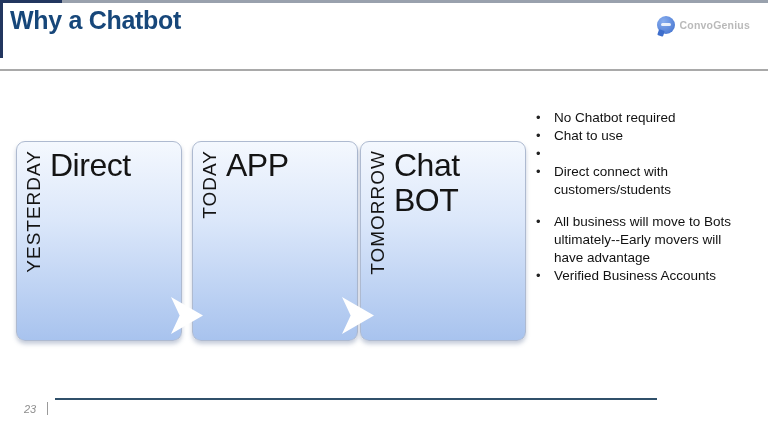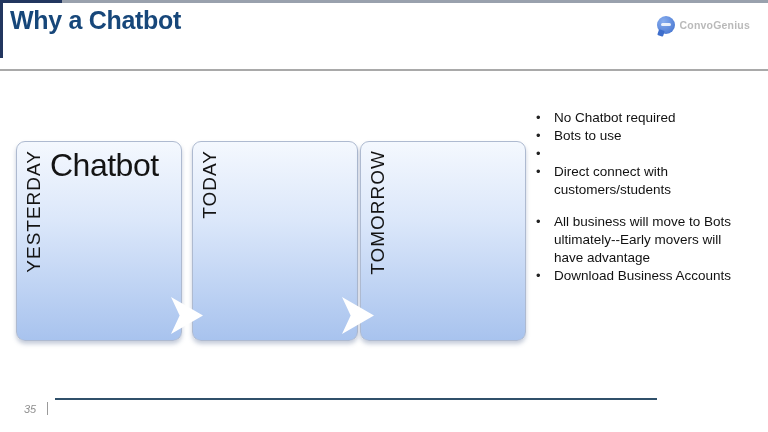--- a/index.html
+++ b/index.html
@@ -71,54 +71,56 @@
       <div class="logo-text">ConvoGenius</div>
     </div>
     <div class="top-edge"></div>
     <div class="corner-top"></div>
     <div class="corner-left"></div>
     <div class="header-rule"></div>
   </div>
 
   <div class="step step1">
     <div class="era">YESTERDAY</div>
-    <div class="step-label">Chatbot</div>
+    <div class="step-label">Direct</div>
   </div>
   <div class="step step2">
     <div class="era">TODAY</div>
+    <div class="step-label">APP</div>
   </div>
   <div class="step step3">
     <div class="era">TOMORROW</div>
+    <div class="step-label">Chat BOT</div>
   </div>
   <div class="arrow arrow1"></div>
   <div class="arrow arrow2"></div>
 
   <div class="bullets">
     <div class="bullet-item">
       <span class="bullet-dot">•</span>
       <span>No Chatbot required</span>
     </div>
     <div class="bullet-item">
       <span class="bullet-dot">•</span>
-      <span>Bots to use</span>
+      <span>Chat to use</span>
     </div>
     <div class="bullet-item">
       <span class="bullet-dot">•</span>
     </div>
     <div class="bullet-item">
       <span class="bullet-dot">•</span>
       <span>Direct connect with customers/students</span>
     </div>
     <div class="bullet-item group2">
       <span class="bullet-dot">•</span>
       <span>All business will move to Bots ultimately--Early movers will have advantage</span>
     </div>
     <div class="bullet-item">
       <span class="bullet-dot">•</span>
-      <span>Download Business Accounts</span>
+      <span>Verified Business Accounts</span>
     </div>
   </div>
 
   <div class="footer-rule"></div>
-  <div class="page-num">35</div>
+  <div class="page-num">23</div>
   <div class="page-sep"></div>
 
 </div>
 
 </body></html>

